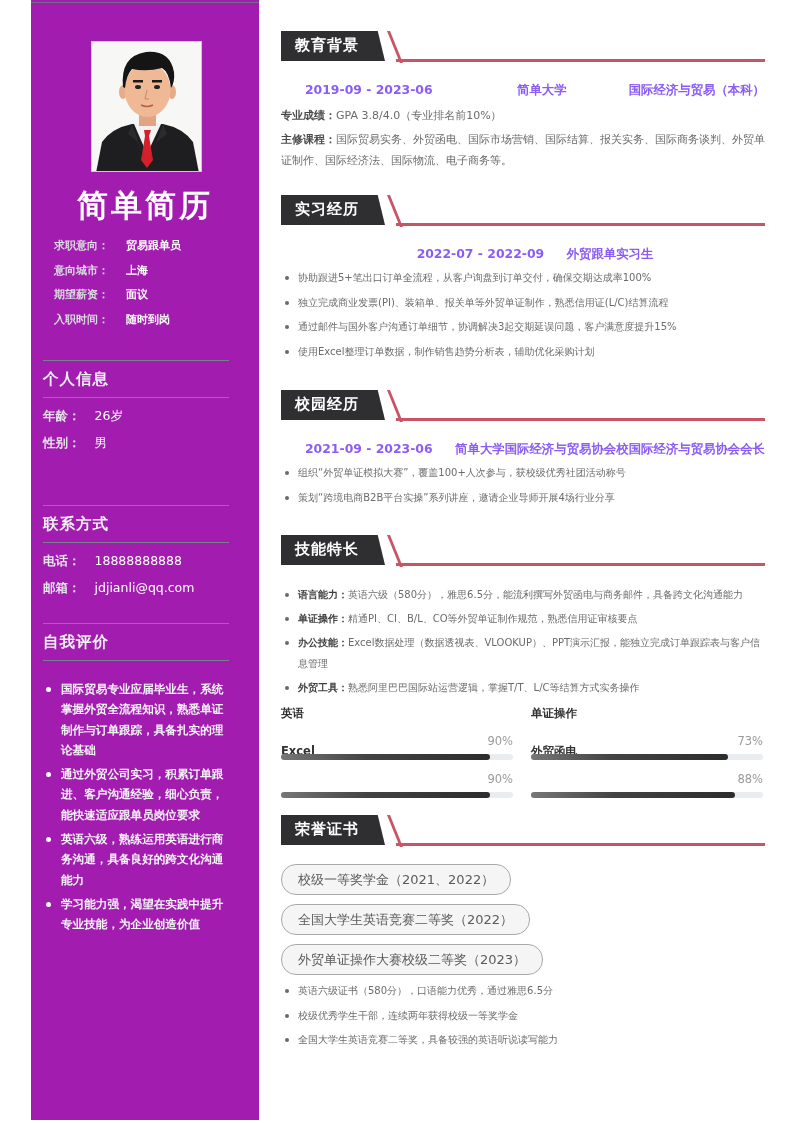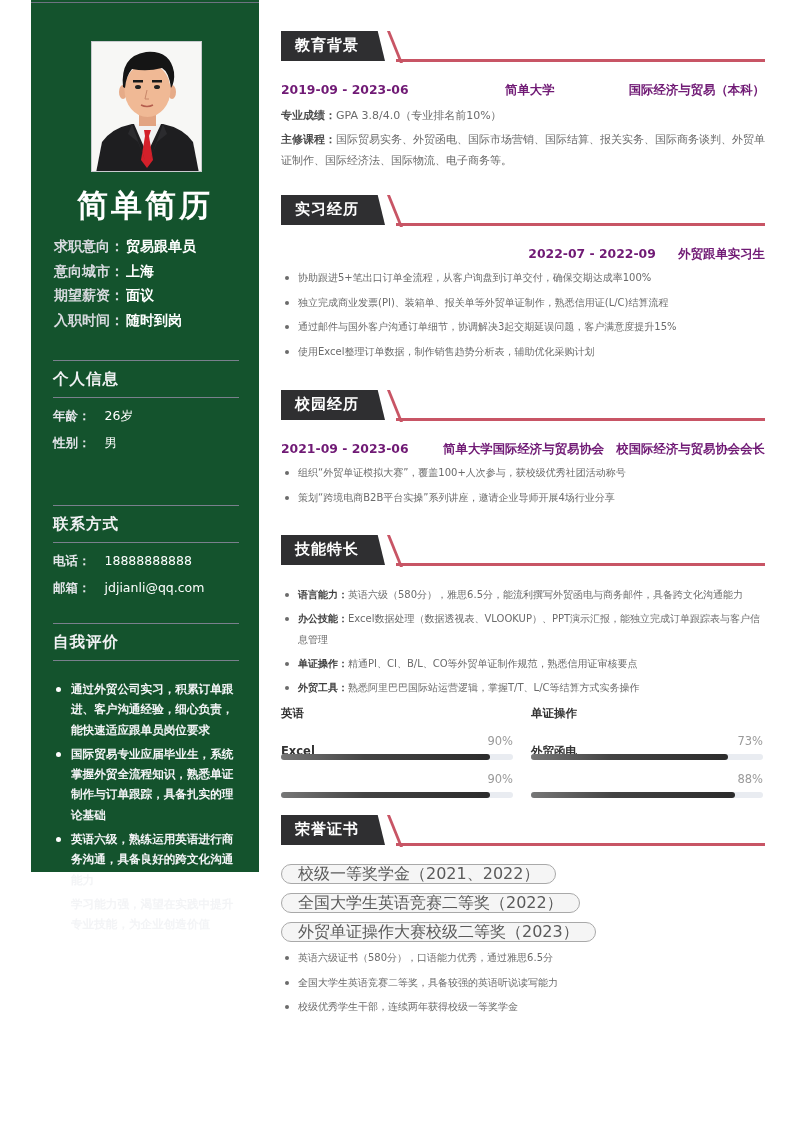--- a/index.html
+++ b/index.html
@@ -3,38 +3,38 @@
 <meta charset="utf-8">
 <style>
   * { box-sizing: border-box; margin: 0; padding: 0; }
   html, body { width: 794px; height: 1123px; background: #ffffff; overflow: hidden; }
   body { font-family: "DejaVu Sans", "Liberation Sans", sans-serif; color: #555; position: relative; }
 
   .page { position: relative; width: 794px; height: 1123px; background: #fff; }
 
   
   .sidebar {
-    position: absolute; left: 31px; top: 0; width: 228px; height: 872px;
-    background: #14532d; color: #fff;
+    position: absolute; left: 31px; top: 0; width: 228px; height: 1120px;
+    background: #a21caf; color: #fff;
   }
   .sidebar .top-line { position: absolute; left: 0; right: 0; top: 2px; height: 1px; background: #6d7381; }
   .photo {
     position: absolute; left: 60px; top: 41px; width: 111px; height: 131px;
     background: #f7f7f5; border: 1px solid #c9cbcf; overflow: hidden;
   }
   .name {
     position: absolute; left: 0; width: 228px; top: 185px; text-align: center;
     font-size: 31px; font-weight: bold; letter-spacing: 3px; color: #fff;
   }
   .intent { position: absolute; left: 23px; top: 238px; width: 190px; }
-  .intent .row { height: 24.5px; font-size: 14px; font-weight: bold; display: flex; }
+  .intent .row { height: 24.5px; font-size: 11px; font-weight: bold; display: flex; }
   .intent .lbl { color: #d9dbe0; width: 72px; }
   .intent .val { color: #ffffff; }
 
-  .side-section { position: absolute; left: 22px; width: 186px; }
+  .side-section { position: absolute; left: 12px; width: 186px; }
   .side-section .sep { height: 1px; background: #7a808d; }
   .side-section h3 { font-size: 15.5px; font-weight: bold; color: #f0f1f3; padding: 8px 0 7px 0; letter-spacing: 1px; }
   .side-section .rows { padding-top: 10px; }
   .side-section .row { font-size: 12.5px; height: 27px; display: flex; color: #fff; }
   .side-section .row .lbl { font-weight: bold; color: #e4e6ea; margin-right: 14px; }
   .side-section .row .val { color: #ffffff; }
 
   .eval-list { list-style: none; padding: 18px 0 0 0; }
   .eval-list li { position: relative; padding-left: 18px; font-size: 11.6px; line-height: 20.3px; font-weight: bold; color: #f3f4f6; margin-bottom: 4px; }
   .eval-list li::before { content: ""; position: absolute; left: 3px; top: 8px; width: 5px; height: 5px; border-radius: 50%; background: #fff; }
@@ -44,21 +44,21 @@
   .sec-head { position: relative; height: 33px; width: 484px; }
   .sec-head .tab {
     position: absolute; left: 0; top: 0; height: 30px; width: 104px;
     background: #2f2f31; color: #fff; font-weight: bold; font-size: 15px;
     padding: 5px 0 0 14px; letter-spacing: 1px;
     clip-path: polygon(0 0, 93% 0, 100% 100%, 0 100%);
   }
   .sec-head .slash { position: absolute; left: 106px; top: 0; width: 3px; height: 32px; background: #c85565; transform: skewX(22deg); transform-origin: top left; }
   .sec-head .line { position: absolute; left: 115px; right: 0; top: 28px; height: 3px; background: #c85565; }
 
-  .entry-head { display: flex; justify-content: flex-end; font-size: 12.4px; font-weight: bold; color: #701a75; margin-top: 14px; }
+  .entry-head { display: flex; justify-content: center; font-size: 12.4px; font-weight: bold; color: #8b5cf6; margin-top: 14px; margin-left: 24px; }
   .entry-head .c1 { width: 150px; }
   .entry-head .c2 { flex: 1; text-align: center; }
   .entry-head .c3 { text-align: right; }
 
   .para { font-size: 11px; color: #6b6b6b; line-height: 21px; }
   .para b { color: #4a4a4a; }
 
   ul.bullets { list-style: none; margin-top: 3px; }
   ul.bullets li { position: relative; padding-left: 17px; font-size: 10px; color: #6b6b6b; line-height: 24.5px; }
   ul.bullets li::before { content: ""; position: absolute; left: 4px; top: 10px; width: 4px; height: 4px; border-radius: 50%; background: #6b6b6b; }
@@ -68,21 +68,21 @@
 
   .skills-grid { display: grid; grid-template-columns: 232px 232px; column-gap: 18px; margin-top: 8px; }
   .skill { height: 38px; }
   .skill .top { display: flex; justify-content: space-between; font-size: 11.5px; }
   .skill .top .nm { font-weight: bold; color: #333; }
   .skill .top .pc { color: #9a9a9a; margin-top: 28px; }
   .skill .bar { margin-top: 6px; height: 6px; background: #e9ecf1; border-radius: 3px; position: relative; }
   .skill .fill { position: absolute; left: 0; top: 0; bottom: 0; border-radius: 3px; background: linear-gradient(90deg, #777 0%, #444 40%, #2c2c2c 100%); }
 
   .tags { display: flex; flex-wrap: wrap; gap: 9px 10px; margin-top: 16px; }
-  .tag { border: 1px solid #a9a9a9; border-radius: 15px; background: #f5f5f5; height: 20px; padding: 0 16px; font-size: 16px; color: #5a5a5a; display: flex; align-items: center; }
+  .tag { border: 1px solid #a9a9a9; border-radius: 15px; background: #f5f5f5; height: 31px; padding: 0 16px; font-size: 13px; color: #5a5a5a; display: flex; align-items: center; }
 </style>
 </head>
 <body>
 
 <div class="page">
 
   <aside class="sidebar">
     <div class="top-line"></div>
 
     <div class="photo">
@@ -169,22 +169,22 @@
           <span class="val">jdjianli@qq.com</span>
         </div>
       </div>
     </div>
 
     <div class="side-section" style="top:623px;">
       <div class="sep"></div>
       <h3>自我评价</h3>
       <div class="sep"></div>
       <ul class="eval-list">
+        <li>国际贸易专业应届毕业生，系统掌握外贸全流程知识，熟悉单证制作与订单跟踪，具备扎实的理论基础</li>
         <li>通过外贸公司实习，积累订单跟进、客户沟通经验，细心负责，能快速适应跟单员岗位要求</li>
-        <li>国际贸易专业应届毕业生，系统掌握外贸全流程知识，熟悉单证制作与订单跟踪，具备扎实的理论基础</li>
         <li>英语六级，熟练运用英语进行商务沟通，具备良好的跨文化沟通能力</li>
         <li>学习能力强，渴望在实践中提升专业技能，为企业创造价值</li>
       </ul>
     </div>
   </aside>
 
   <main class="main">
 
     <section style="position:absolute; top:31px; width:484px;">
       <div class="sec-head">
@@ -241,22 +241,22 @@
     </section>
 
     <section style="position:absolute; top:535px; width:484px;">
       <div class="sec-head">
         <div class="tab">技能特长</div>
         <div class="slash"></div>
         <div class="line"></div>
       </div>
       <ul class="bullets tight" style="margin-top:16px;">
         <li><b>语言能力：</b><span>英语六级（580分），雅思6.5分，能流利撰写外贸函电与商务邮件，具备跨文化沟通能力</span></li>
+        <li><b>单证操作：</b><span>精通PI、CI、B/L、CO等外贸单证制作规范，熟悉信用证审核要点</span></li>
         <li><b>办公技能：</b><span>Excel数据处理（数据透视表、VLOOKUP）、PPT演示汇报，能独立完成订单跟踪表与客户信息管理</span></li>
-        <li><b>单证操作：</b><span>精通PI、CI、B/L、CO等外贸单证制作规范，熟悉信用证审核要点</span></li>
         <li><b>外贸工具：</b><span>熟悉阿里巴巴国际站运营逻辑，掌握T/T、L/C等结算方式实务操作</span></li>
       </ul>
       <div class="skills-grid">
         <div class="skill">
           <div class="top">
               <span class="nm">英语</span>
               <span class="pc">90%</span>
             </div>
           <div class="bar">
               <div class="fill" style="width: 90%;"></div>
@@ -298,19 +298,19 @@
         <div class="slash"></div>
         <div class="line"></div>
       </div>
       <div class="tags">
         <span class="tag">校级一等奖学金（2021、2022）</span>
         <span class="tag">全国大学生英语竞赛二等奖（2022）</span>
         <span class="tag">外贸单证操作大赛校级二等奖（2023）</span>
       </div>
       <ul class="bullets" style="margin-top:4px;">
         <li>英语六级证书（580分），口语能力优秀，通过雅思6.5分</li>
+        <li>校级优秀学生干部，连续两年获得校级一等奖学金</li>
         <li>全国大学生英语竞赛二等奖，具备较强的英语听说读写能力</li>
-        <li>校级优秀学生干部，连续两年获得校级一等奖学金</li>
       </ul>
     </section>
 
   </main>
 </div>
 
 </body></html>

